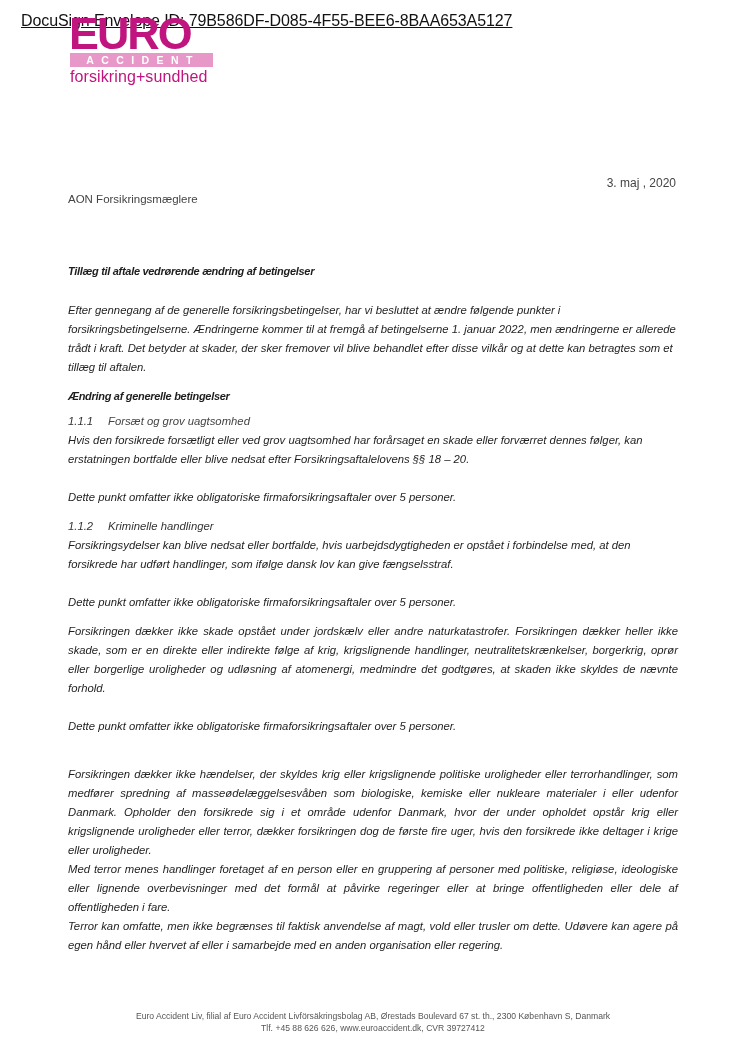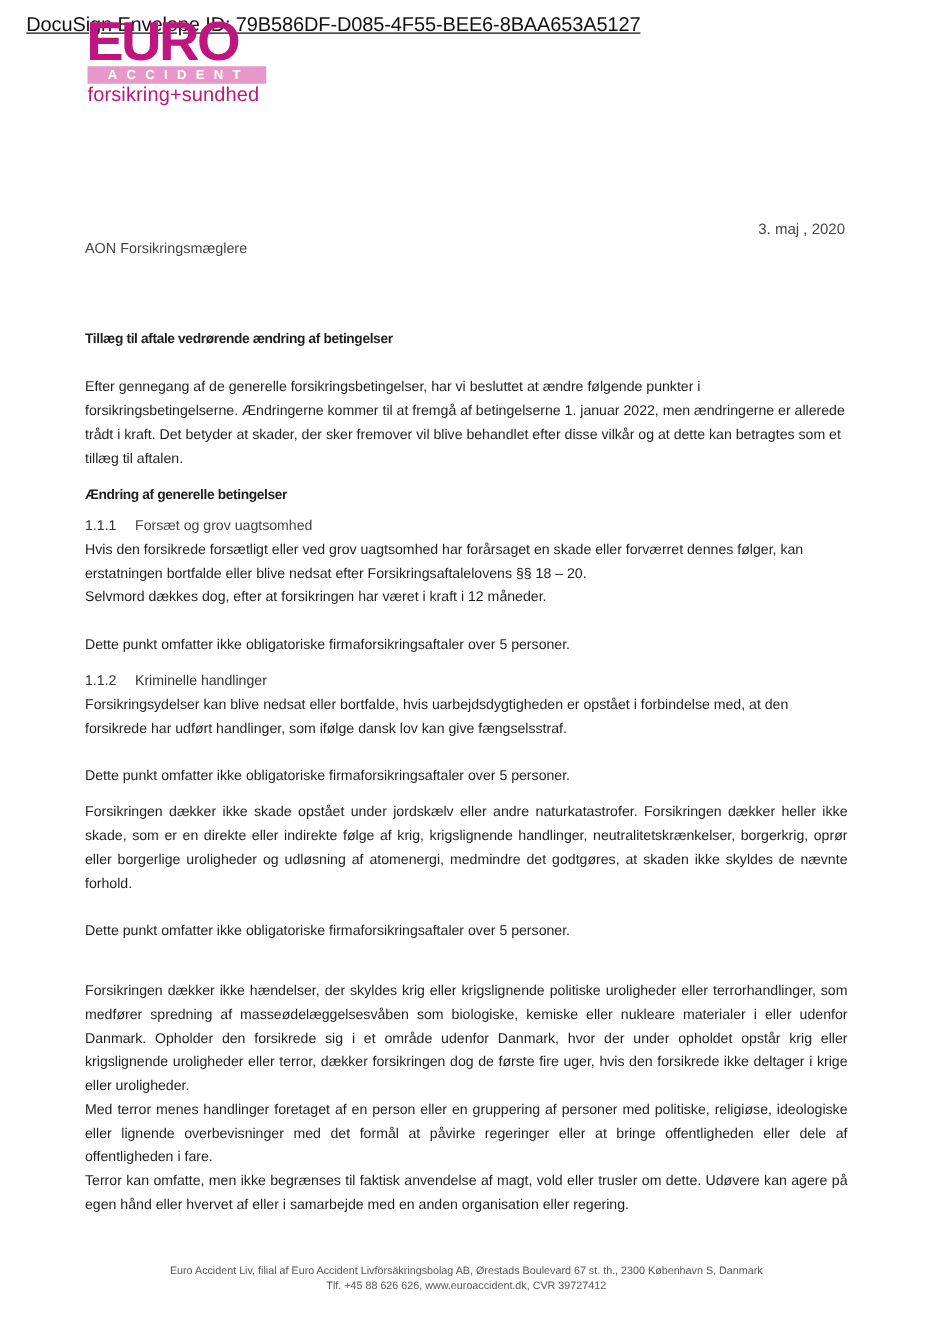--- a/index.html
+++ b/index.html
@@ -29,21 +29,21 @@
       margin-top: 1px; letter-spacing: 0.1px;
     }
     .date {
       position: absolute; right: 70px; top: 176px; font-size: 12px; color: #444;
     }
     .recipient {
       position: absolute; left: 68px; top: 193px; font-size: 11.5px; color: #444;
     }
     .content {
       position: absolute; left: 68px; top: 262px; width: 610px;
-      font-size: 11.3px; line-height: 19px; color: #1e1e1e;
+      font-size: 11.3px; line-height: 19px; color: #1e1e1e; font-style: italic;
     }
     .content p { margin: 0; }
     .title-bold { font-weight: bold; font-size: 11px; letter-spacing: -0.3px; margin-bottom: 10px !important; }
     .gap { height: 19px; }
     .gap-small { height: 10px; }
     .sec-head { color: #333; }
     .sec-num { display: inline-block; width: 40px; }
     .sec-title-grey { color: #444; }
     .justify { text-align: justify; }
     .footer {
@@ -70,21 +70,20 @@
   <div class="gap-small"></div>
   <p>Efter gennegang af de generelle forsikringsbetingelser, har vi besluttet at ændre følgende punkter i forsikringsbetingelserne. Ændringerne kommer til at fremgå af betingelserne 1. januar 2022, men ændringerne er allerede trådt i kraft. Det betyder at skader, der sker fremover vil blive behandlet efter disse vilkår og at dette kan betragtes som et tillæg til aftalen.</p>
   <div class="gap-small"></div>
   <p class="title-bold" style="margin-bottom:6px !important;">Ændring af generelle betingelser</p>
 
   <div>
     <p class="sec-head">
       <span class="sec-num">1.1.1</span><span class="sec-title-grey">Forsæt og grov uagtsomhed</span>
     </p>
     <p>Hvis den forsikrede forsætligt eller ved grov uagtsomhed har forårsaget en skade eller forværret dennes følger, kan erstatningen bortfalde eller blive nedsat efter Forsikringsaftalelovens §§ 18 – 20.</p>
-    <p>Selvmord dækkes dog, efter at forsikringen har været i kraft i 12 måneder.</p>
     <div class="gap"></div>
     <p>Dette punkt omfatter ikke obligatoriske firmaforsikringsaftaler over 5 personer.</p>
   </div>
   <div class="gap-small"></div>
 
   <div>
     <p class="sec-head">
       <span class="sec-num">1.1.2</span><span>Kriminelle handlinger</span>
     </p>
     <p>Forsikringsydelser kan blive nedsat eller bortfalde, hvis uarbejdsdygtigheden er opstået i forbindelse med, at den forsikrede har udført handlinger, som ifølge dansk lov kan give fængselsstraf.</p>

